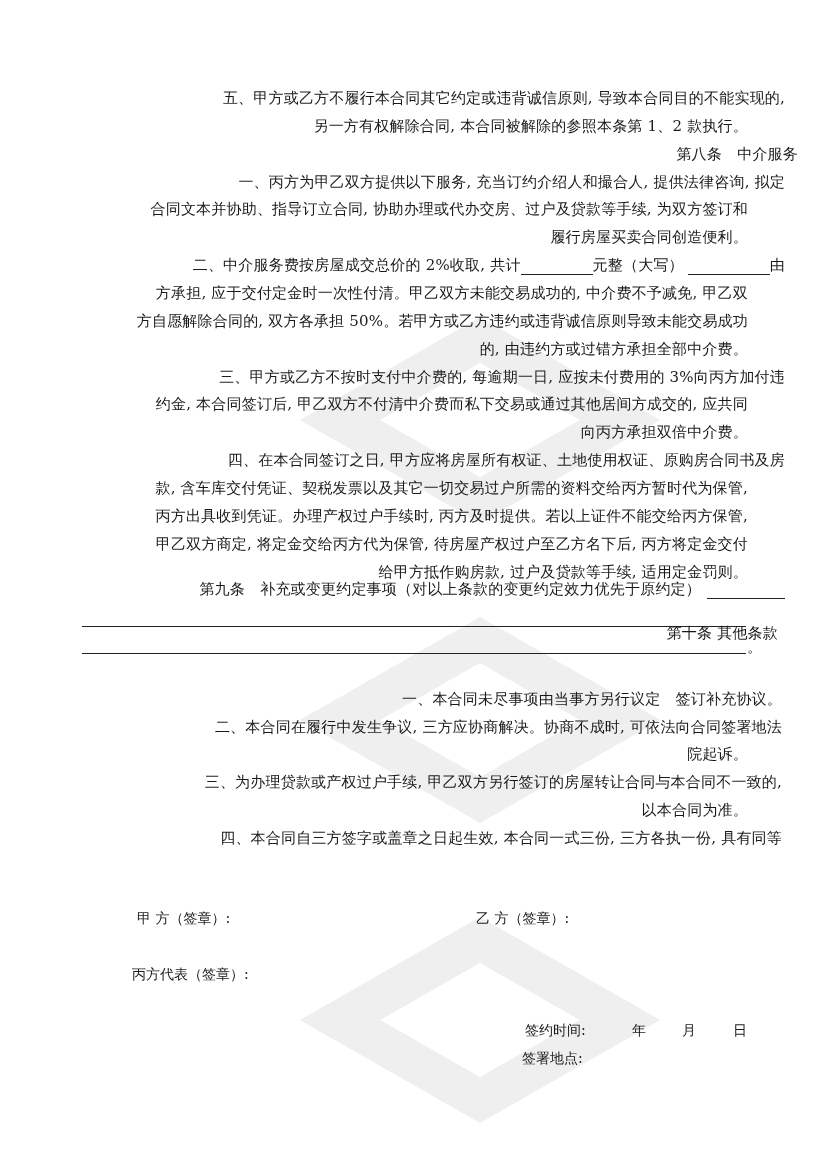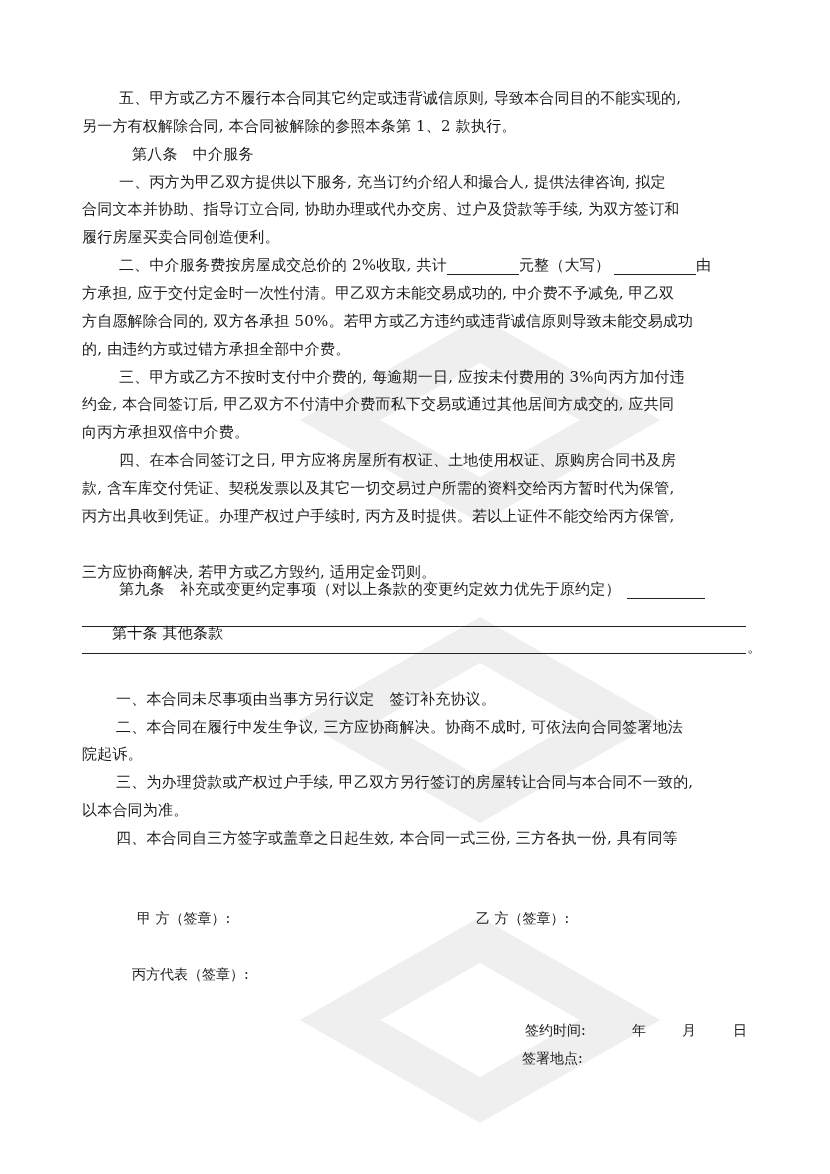--- a/index.html
+++ b/index.html
@@ -1,20 +1,20 @@
 <!DOCTYPE html>
 <html><head>
 <meta charset="utf-8">
 <style>
   html, body { margin: 0; padding: 0; }
   body {
     width: 830px; height: 1174px; background: #ffffff; position: relative; overflow: hidden;
     font-family: "DejaVu Serif", "Liberation Serif", serif; color: #1a1a1a;
   }
-  .page { position: absolute; left: 0; top: 0; width: 830px; height: 1174px; }
+  .page { position: absolute; left: 0; top: 0; width: 830px; height: 1174px; text-align: right; }
   .line {
     position: absolute; left: 82px; width: 666px; font-size: 15px; line-height: 20px;
     white-space: nowrap; letter-spacing: 0.2px;
   }
   .indent { padding-left: 37px; }
   .indent-sm { padding-left: 24px; }
   .bold { font-weight: normal; }
   .blank { display: inline-block; border-bottom: 1px solid #222; height: 16px; vertical-align: bottom; }
   .rule { position: absolute; left: 82px; width: 664px; border-top: 1px solid #222; }
   .period { position: absolute; font-size: 15px; }
@@ -53,21 +53,22 @@
   <div class="line" style="top:311px">方自愿解除合同的, 双方各承担 50%。若甲方或乙方违约或违背诚信原则导致未能交易成功</div>
   <div class="line" style="top:339px">的, 由违约方或过错方承担全部中介费。</div>
 
   <div class="line indent" style="top:367px">三、甲方或乙方不按时支付中介费的, 每逾期一日, 应按未付费用的 3%向丙方加付违</div>
   <div class="line" style="top:394px">约金, 本合同签订后, 甲乙双方不付清中介费而私下交易或通过其他居间方成交的, 应共同</div>
   <div class="line" style="top:422px">向丙方承担双倍中介费。</div>
 
   <div class="line indent" style="top:450px">四、在本合同签订之日, 甲方应将房屋所有权证、土地使用权证、原购房合同书及房</div>
   <div class="line" style="top:478px">款, 含车库交付凭证、契税发票以及其它一切交易过户所需的资料交给丙方暂时代为保管,</div>
   <div class="line" style="top:506px">丙方出具收到凭证。办理产权过户手续时, 丙方及时提供。若以上证件不能交给丙方保管,</div>
-  <div class="line" style="top:562px">三方应协商解决, 若甲方或乙方毁约, 适用定金罚则。</div>
+  <div class="line" style="top:534px">甲乙双方商定, 将定金交给丙方代为保管, 待房屋产权过户至乙方名下后, 丙方将定金交付</div>
+  <div class="line" style="top:562px">给甲方抵作购房款, 过户及贷款等手续, 适用定金罚则。</div>
 
   <div class="line" style="top:579px;padding-left:37px">
     <span class="bold">第九条　补充或变更约定事项</span><span>（对以上条款的变更约定效力优先于原约定）</span><span class="blank" style="width:78px;margin-left:6px"></span>
   </div>
   <div class="rule" style="top:626px"></div>
   <div class="rule" style="top:653px"></div>
   <span class="period" style="left:747px;top:638px">。</span>
 
   <div class="line bold" style="top:623px;padding-left:30px">第十条 其他条款</div>
   <div class="line" style="top:689px;padding-left:34px">一、本合同未尽事项由当事方另行议定　签订补充协议。</div>

